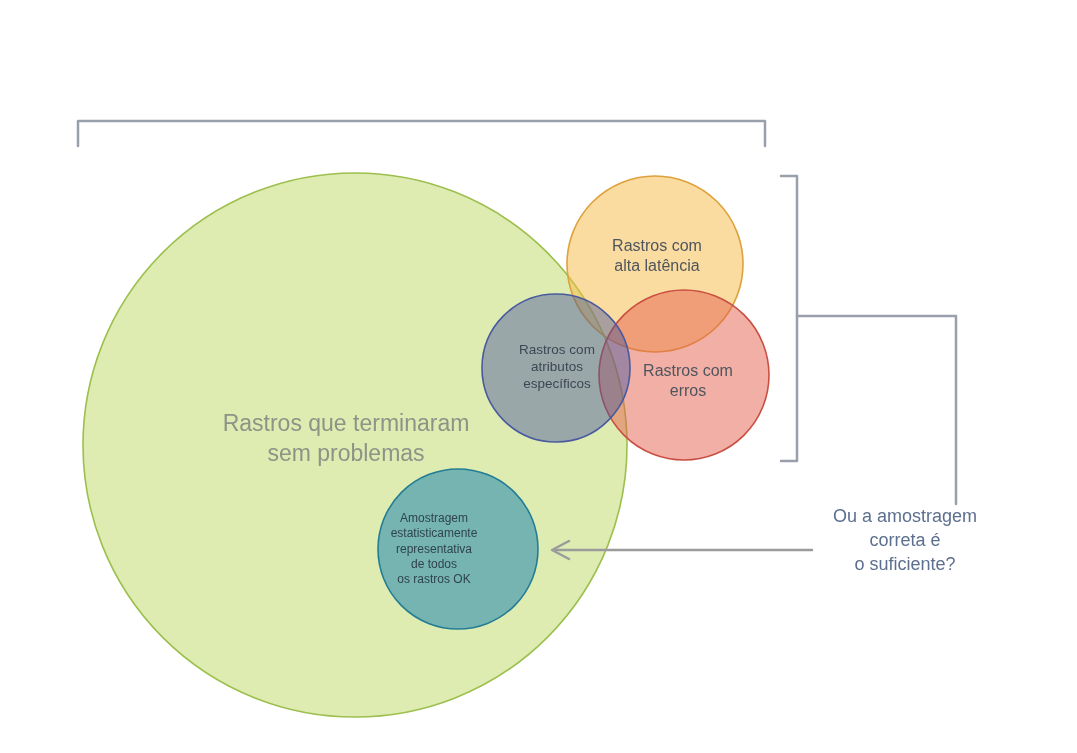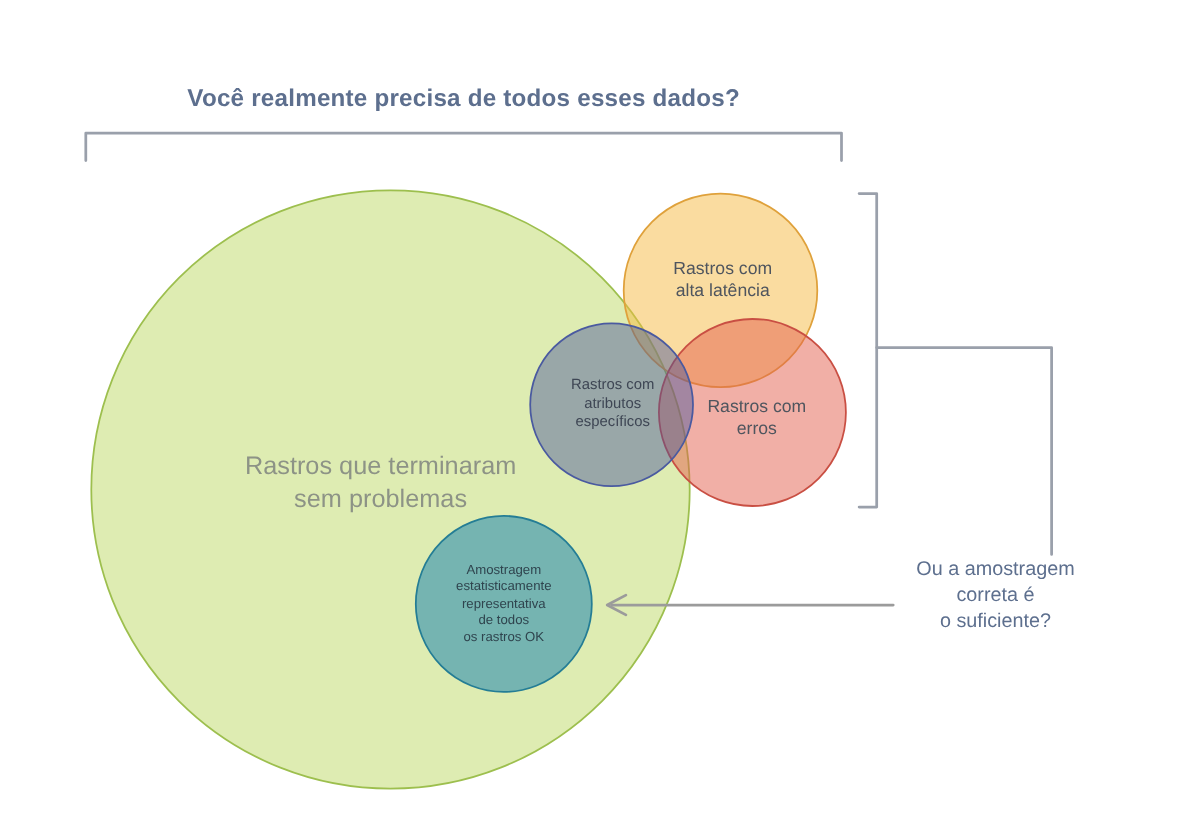--- a/index.html
+++ b/index.html
@@ -60,21 +60,21 @@
     color: #4f555e;
   }
   .label-blue {
     left: 557px;
     top: 367px;
     font-size: 13.5px;
     line-height: 1.25;
     color: #3e4654;
   }
   .label-teal {
-    left: 458px;
+    left: 434px;
     top: 549px;
     font-size: 12px;
     line-height: 1.28;
     color: #2f444e;
   }
   .right-note {
     left: 905px;
     top: 541px;
     font-size: 18px;
     font-weight: normal;
@@ -104,21 +104,20 @@
     <circle cx="556" cy="368" r="74" stroke-width="1.6" fill="#44549b73" stroke="#4a5aa0"></circle>
 
     <circle cx="458" cy="549" r="80" stroke-width="1.6" fill="#2f8fb099" stroke="#247d95"></circle>
 
     <g>
       <line x1="812" y1="550" x2="556" y2="550" stroke-width="2.5" stroke-linecap="round" stroke="#9b9b9b"></line>
       <path d="M 569 541 L 552 550 L 569 559" fill="none" stroke-width="2.5" stroke-linejoin="round" stroke-linecap="round" stroke="#9b9b9b"></path>
     </g>
   </svg>
 
-  <div class="title">Você realmente precisa de todos esses dados?</div>
 
   <div class="txt label-green">Rastros que terminaram
 sem problemas</div>
 
   <div class="txt label-orange">Rastros com
 alta latência</div>
 
   <div class="txt label-red">Rastros com
 erros</div>
 

